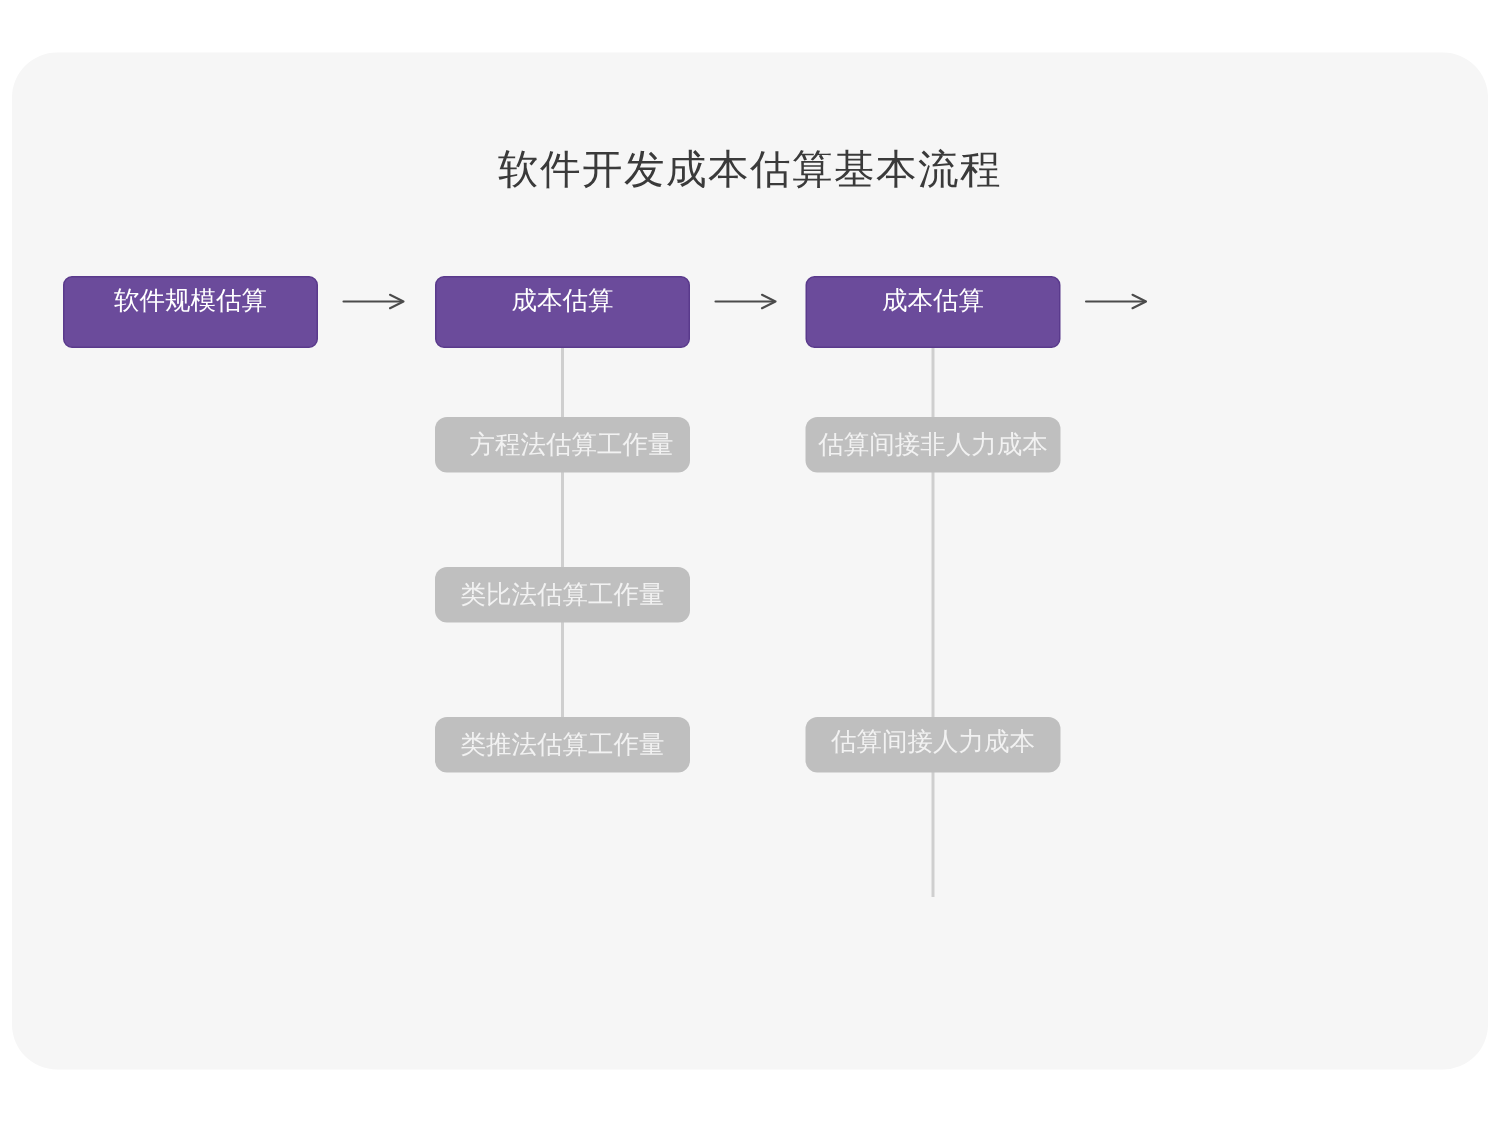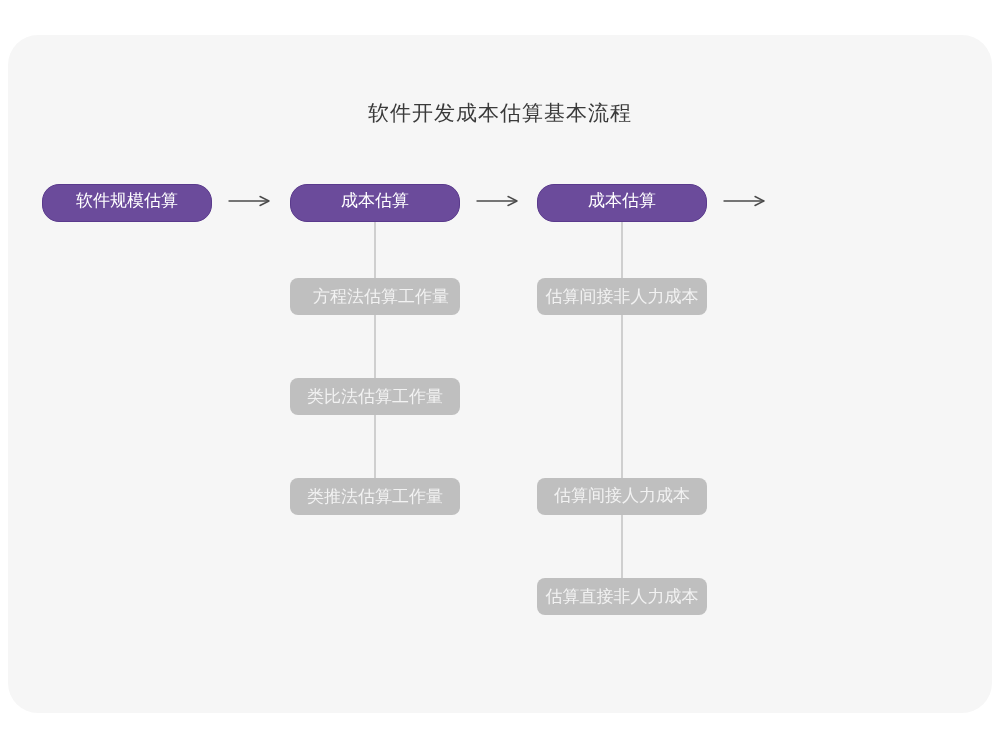--- a/index.html
+++ b/index.html
@@ -26,43 +26,43 @@
     z-index: 0;
   }
   .title {
     position: absolute;
     left: 0;
     right: 0;
     top: 96px;
     height: 34px;
     line-height: 34px;
     text-align: center;
-    font-size: 21px;
+    font-size: 27px;
     font-weight: 400;
     letter-spacing: 1px;
     color: var(--title-text, #3a3a3a);
     z-index: 2;
     white-space: nowrap;
   }
   .node {
     position: absolute;
     width: 170px;
     text-align: center;
     white-space: nowrap;
     overflow: hidden;
     z-index: 2;
     box-sizing: border-box;
   }
   .node.primary {
-    height: 38px;
+    height: 48px;
     line-height: 32px;
     top: 184px;
     background: var(--primary-node, #6b4b9b);
     border: 1px solid var(--primary-node-border, #5a3a8c);
-    border-radius: 17px;
+    border-radius: 6px;
     color: var(--primary-node-text, #ffffff);
     font-size: 17px;
   }
   .node.secondary {
     height: 37px;
     line-height: 37px;
     background: var(--secondary-node, #bfbfbf);
     border-radius: 8px;
     color: var(--secondary-node-text, #f2f2f2);
     font-size: 17px;
@@ -137,14 +137,13 @@
     <polyline points="32,1.5 41,6 32,10.5"></polyline>
   </svg>
 
 
   <div class="node secondary pos-a0">方程法估算工作量</div>
   <div class="node secondary pos-a1">类比法估算工作量</div>
   <div class="node secondary pos-a2">类推法估算工作量</div>
 
   <div class="node secondary pos-b0">估算间接非人力成本</div>
   <div class="node secondary pos-b2">估算间接人力成本</div>
-  <div class="node secondary pos-b3">估算直接非人力成本</div>
 </div>
 
 </body></html>

